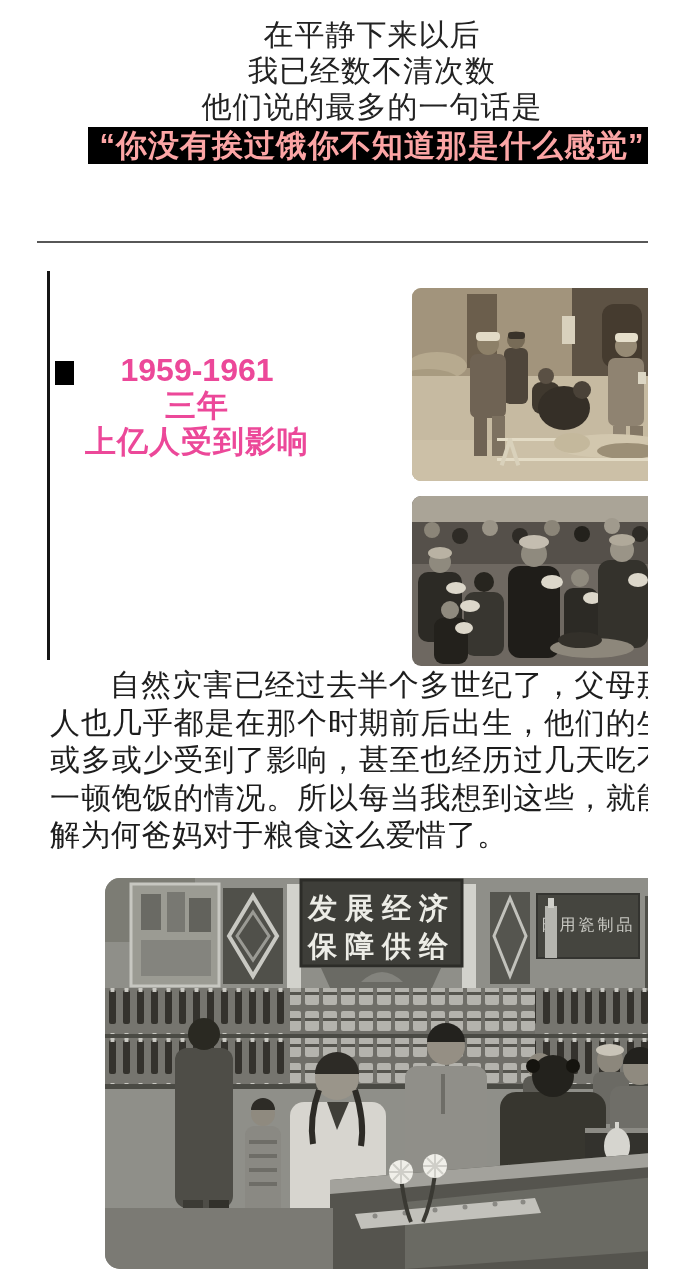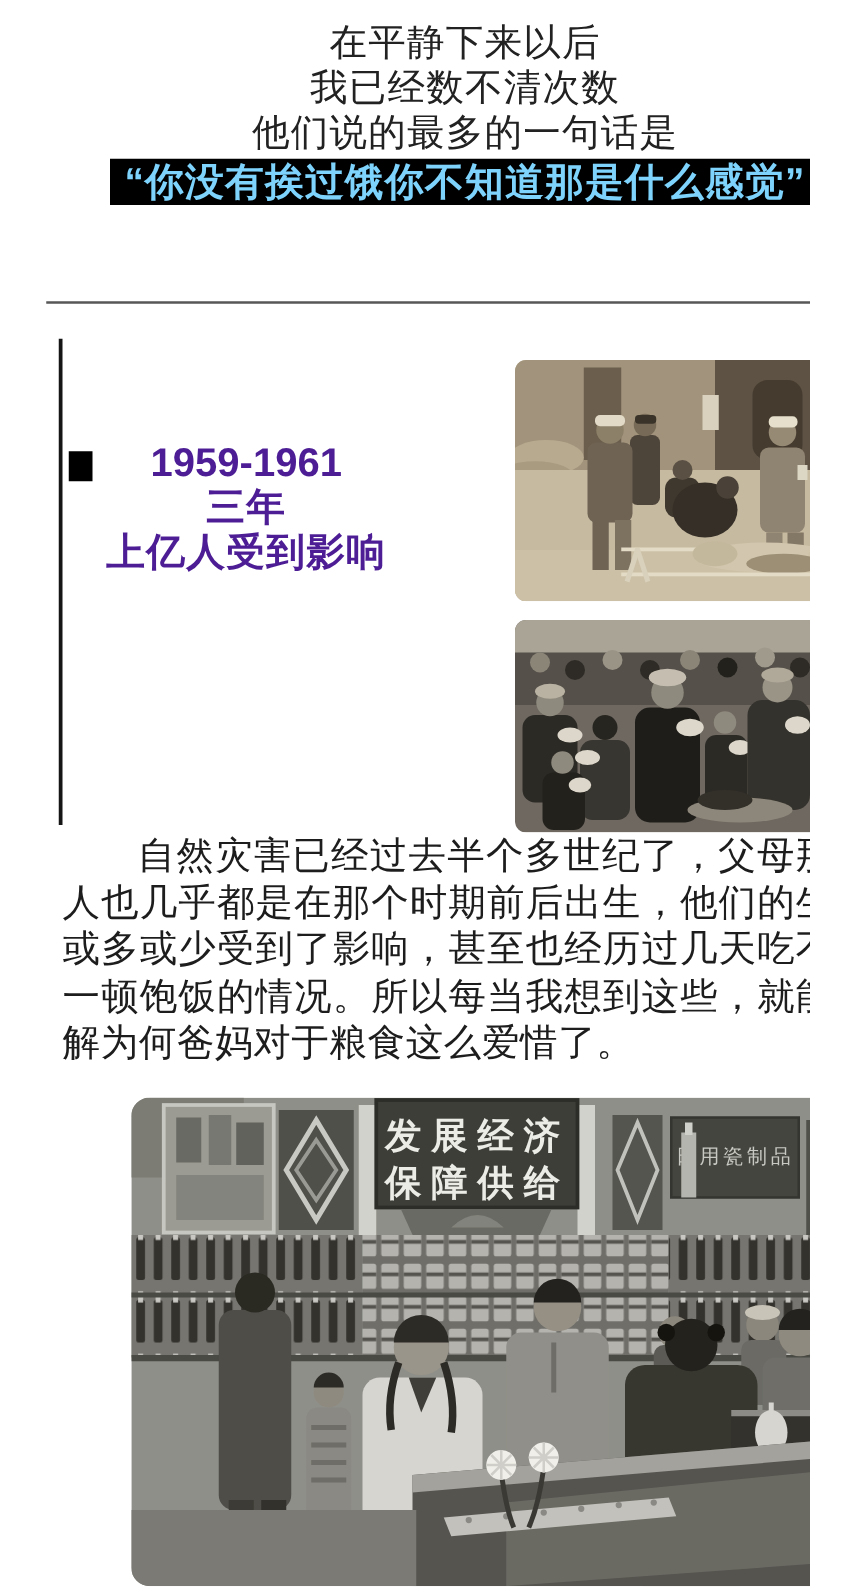--- a/index.html
+++ b/index.html
@@ -18,21 +18,21 @@
     padding-top:17px;
     text-align:center;
     font-size:30px;line-height:36px;
     color:#222222;
     letter-spacing:1px;
   }
   .intro .tline{margin:0;}
   .hl-row{margin-top:2px;line-height:0;}
   .hl{
     display:inline-block;
-    background:#000000;color:#7dd3fc;
+    background:#000000;color:#fca5a5;
     font-size:31px;line-height:37px;
     font-weight:bold;
     padding:0 12px;
     letter-spacing:1px;
   }
   
   .divider{
     position:absolute;left:5px;top:241px;width:670px;height:2px;
     background:#575757;border:none;margin:0;
   }
@@ -41,21 +41,21 @@
     position:absolute;left:15px;top:271px;width:3px;height:389px;
     background:#151515;
   }
   .era-bullet{
     position:absolute;left:23px;top:361px;width:19px;height:24px;
     background:#000000;
   }
   .era-text{
     position:absolute;left:35px;top:352px;width:260px;
     text-align:center;
-    font-weight:bold;color:#4c1d95;
+    font-weight:bold;color:#ec4899;
     font-size:31px;line-height:36px;
     letter-spacing:1px;
   }
   .era-text .era-title{font-size:32px;letter-spacing:0;}
   .era-text p{margin:0;}
   
   .photo{position:absolute;overflow:hidden;border-radius:9px;line-height:0;}
   .photo svg{display:block;}
   .photo1{left:340px;top:272px;width:330px;height:193px;}
   .photo2{left:340px;top:480px;width:330px;height:170px;}

